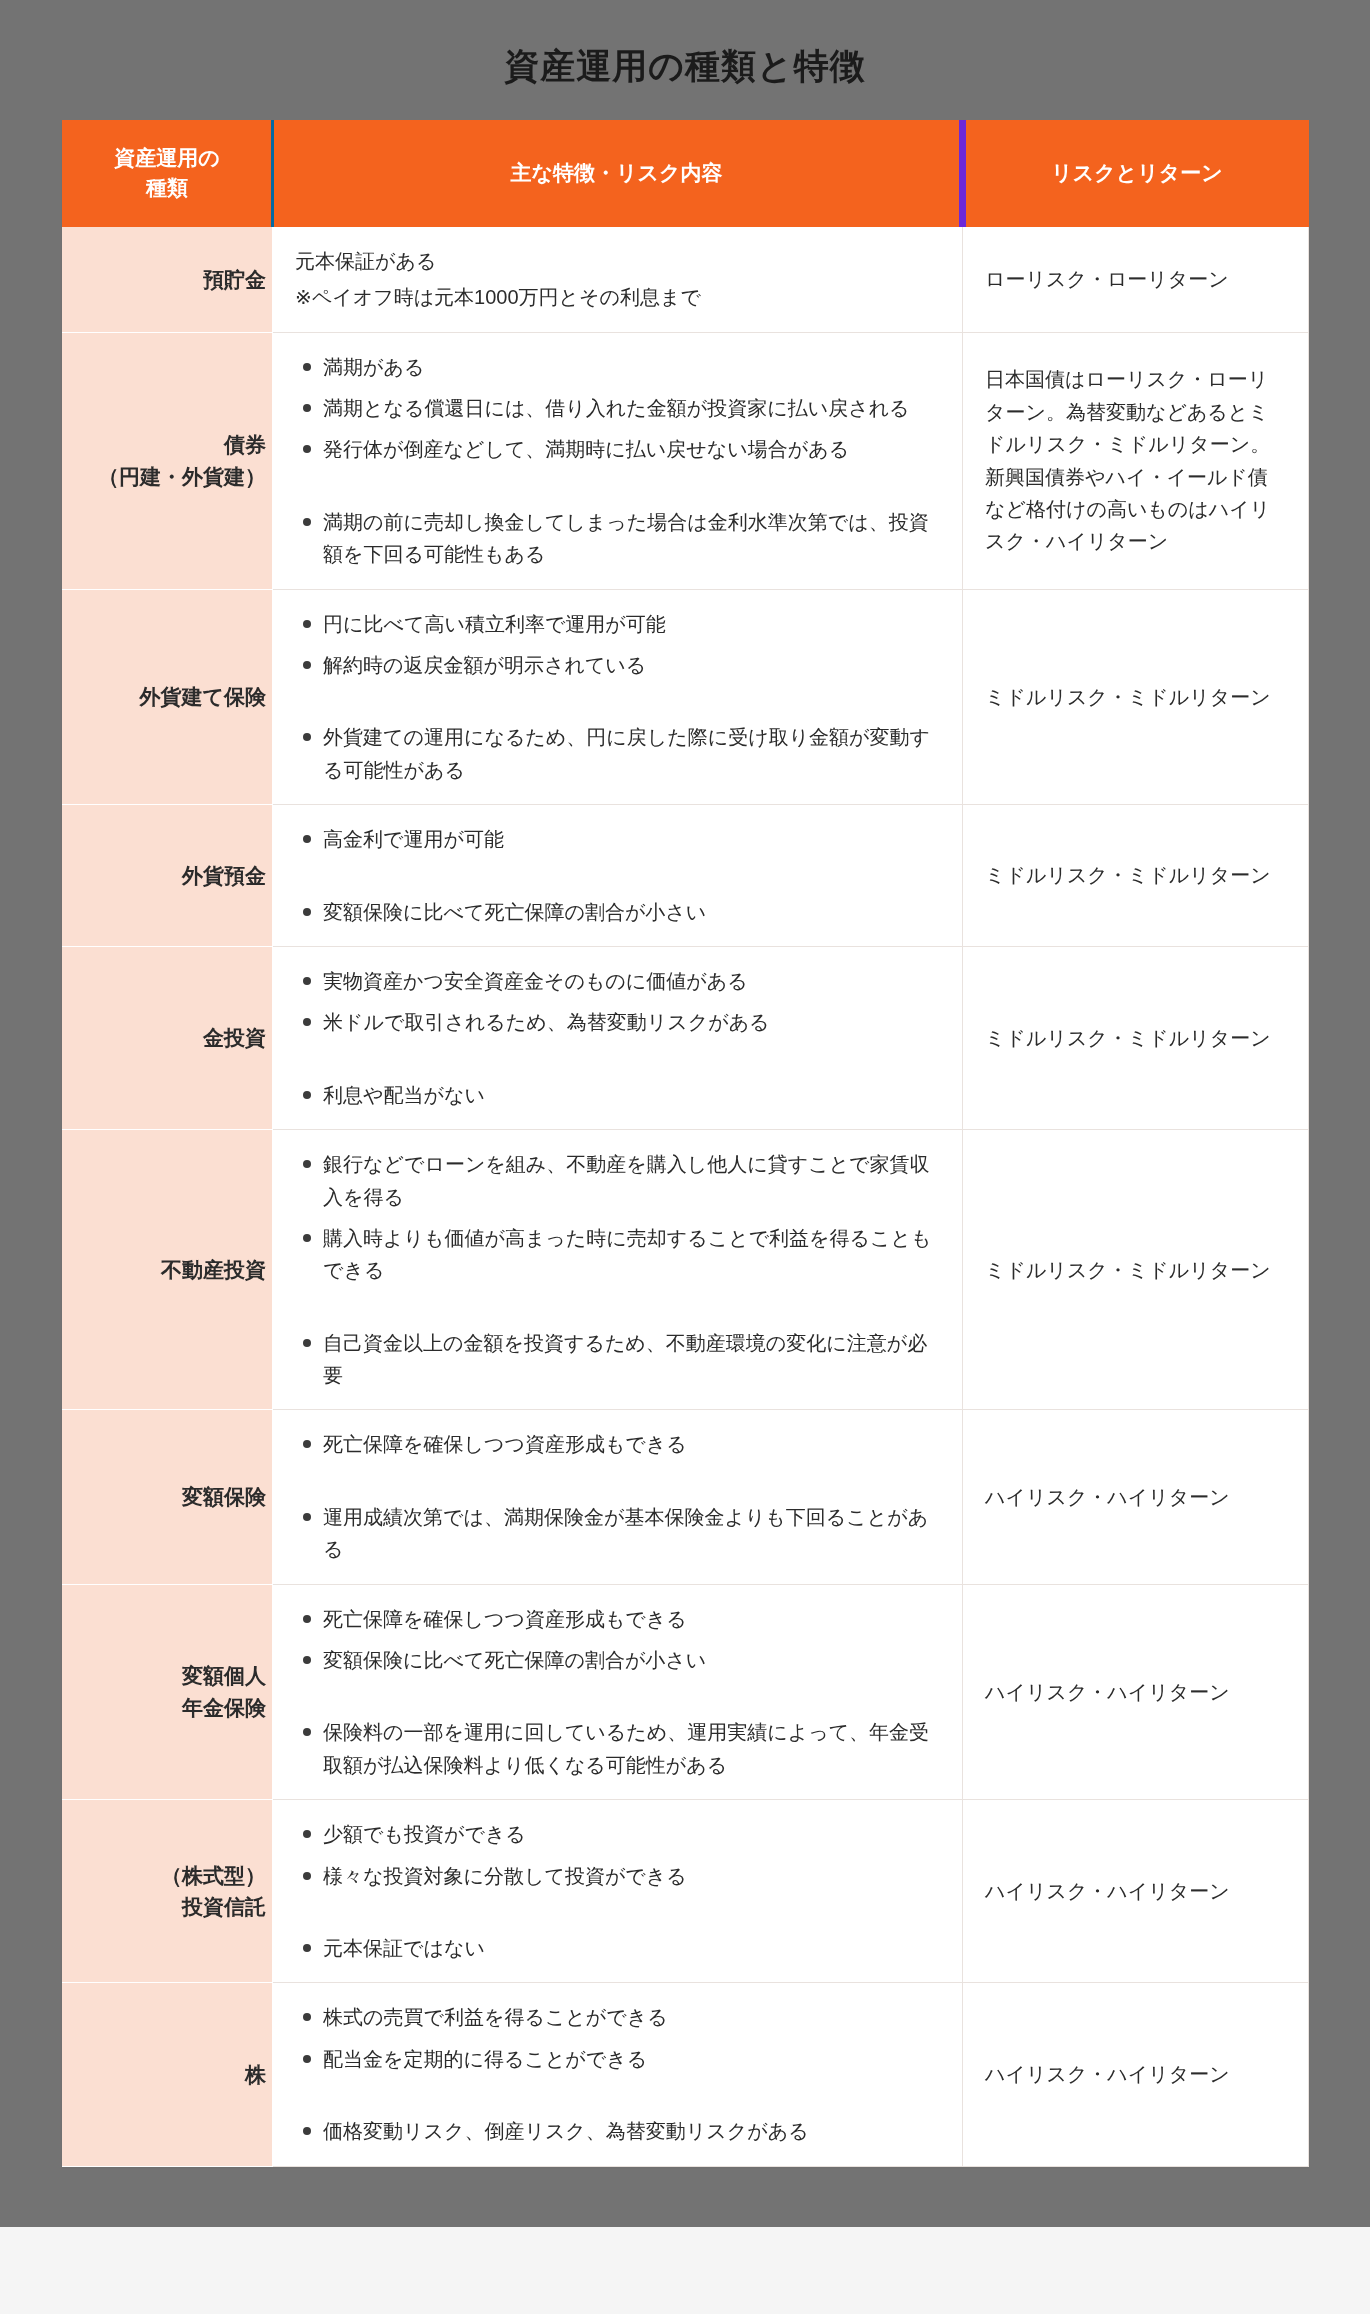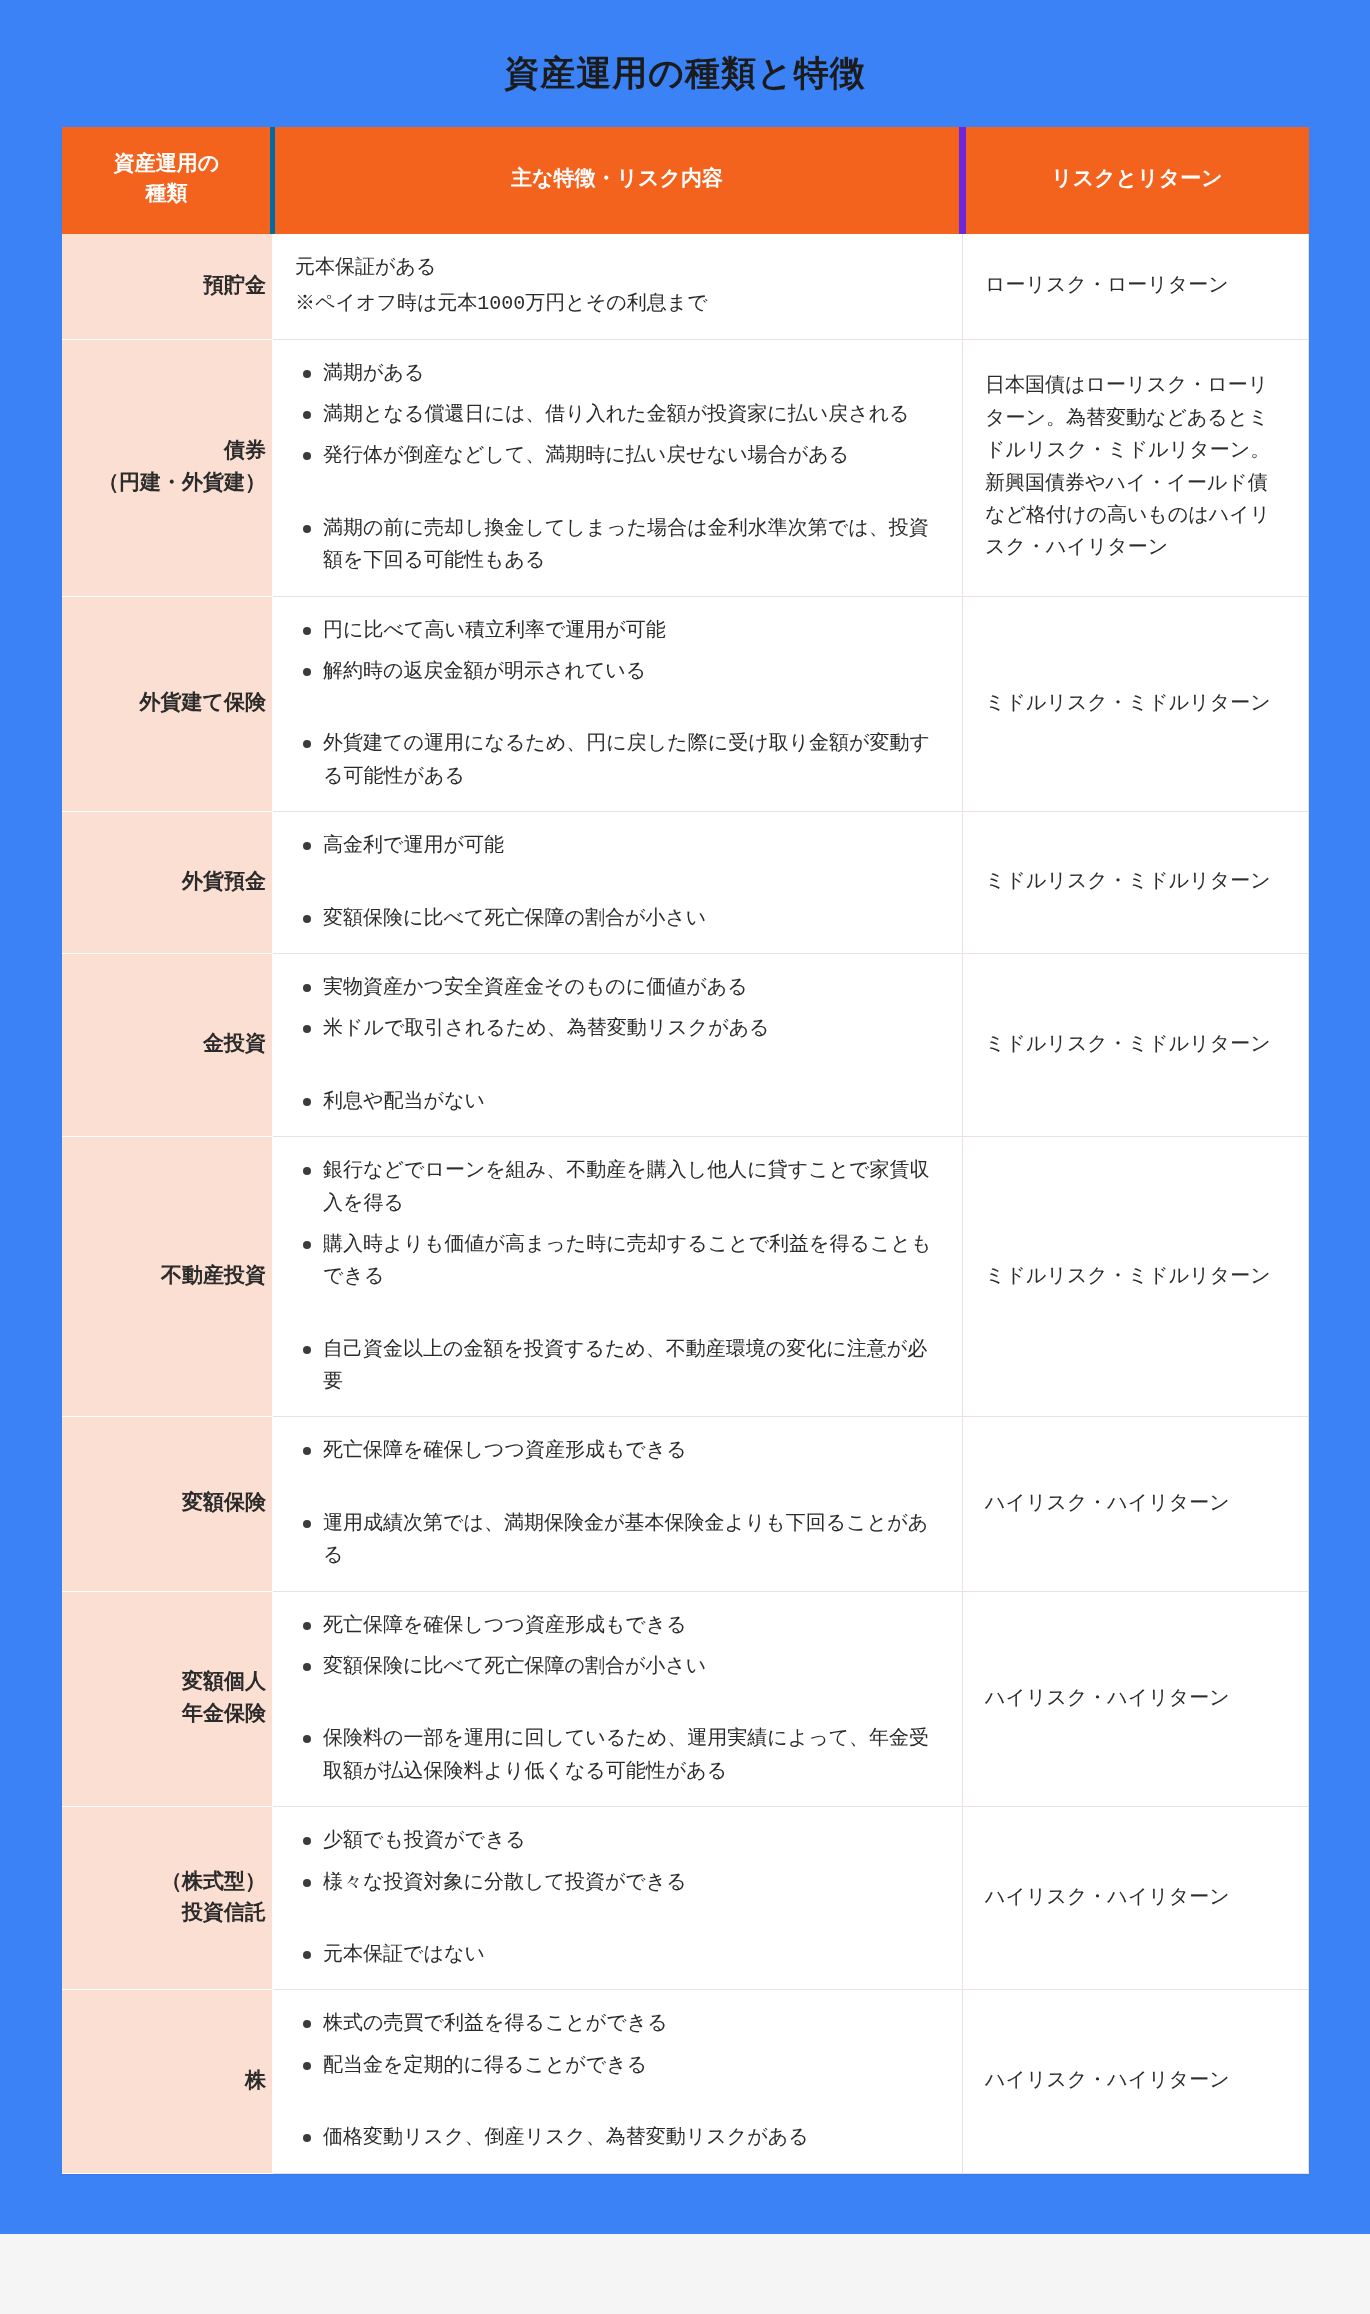--- a/index.html
+++ b/index.html
@@ -9,23 +9,22 @@
   }
   body {
     width: 1370px;
     font-family: "Liberation Sans", "DejaVu Sans", sans-serif;
     color: #2b2b2b;
     -webkit-font-smoothing: antialiased;
   }
   .page {
     width: 1370px;
     box-sizing: border-box;
-    padding: 34px 62px 60px 62px;
-    background: #3b82f6;
-    font-family: Liberation Mono, monospace;
+    padding: 27px 62px 60px 62px;
+    background: #737373;
   }
   .page-title {
     text-align: center;
     font-size: 35px;
     font-weight: bold;
     letter-spacing: 1px;
     color: #1b1b1b;
     margin: 16px 0 30px 0;
   }
   table.matrix {
@@ -44,21 +43,21 @@
     color: #ffffff;
     font-size: 21px;
     font-weight: bold;
     text-align: center;
     vertical-align: middle;
     padding: 22px 10px;
     border: 1px solid #f4631e;
     line-height: 1.45;
   }
   thead th.head-type {
-    border-right: 5px solid #0369a1;
+    border-right: 3px solid #0369a1;
   }
   thead th.head-feature {
     border-right: 7px solid #6d28d9;
     margin-top: 32px;
   }
 
   tbody th.rowhead {
     background: #fbdfd2;
     color: #2b2b2b;
     font-size: 21px;

